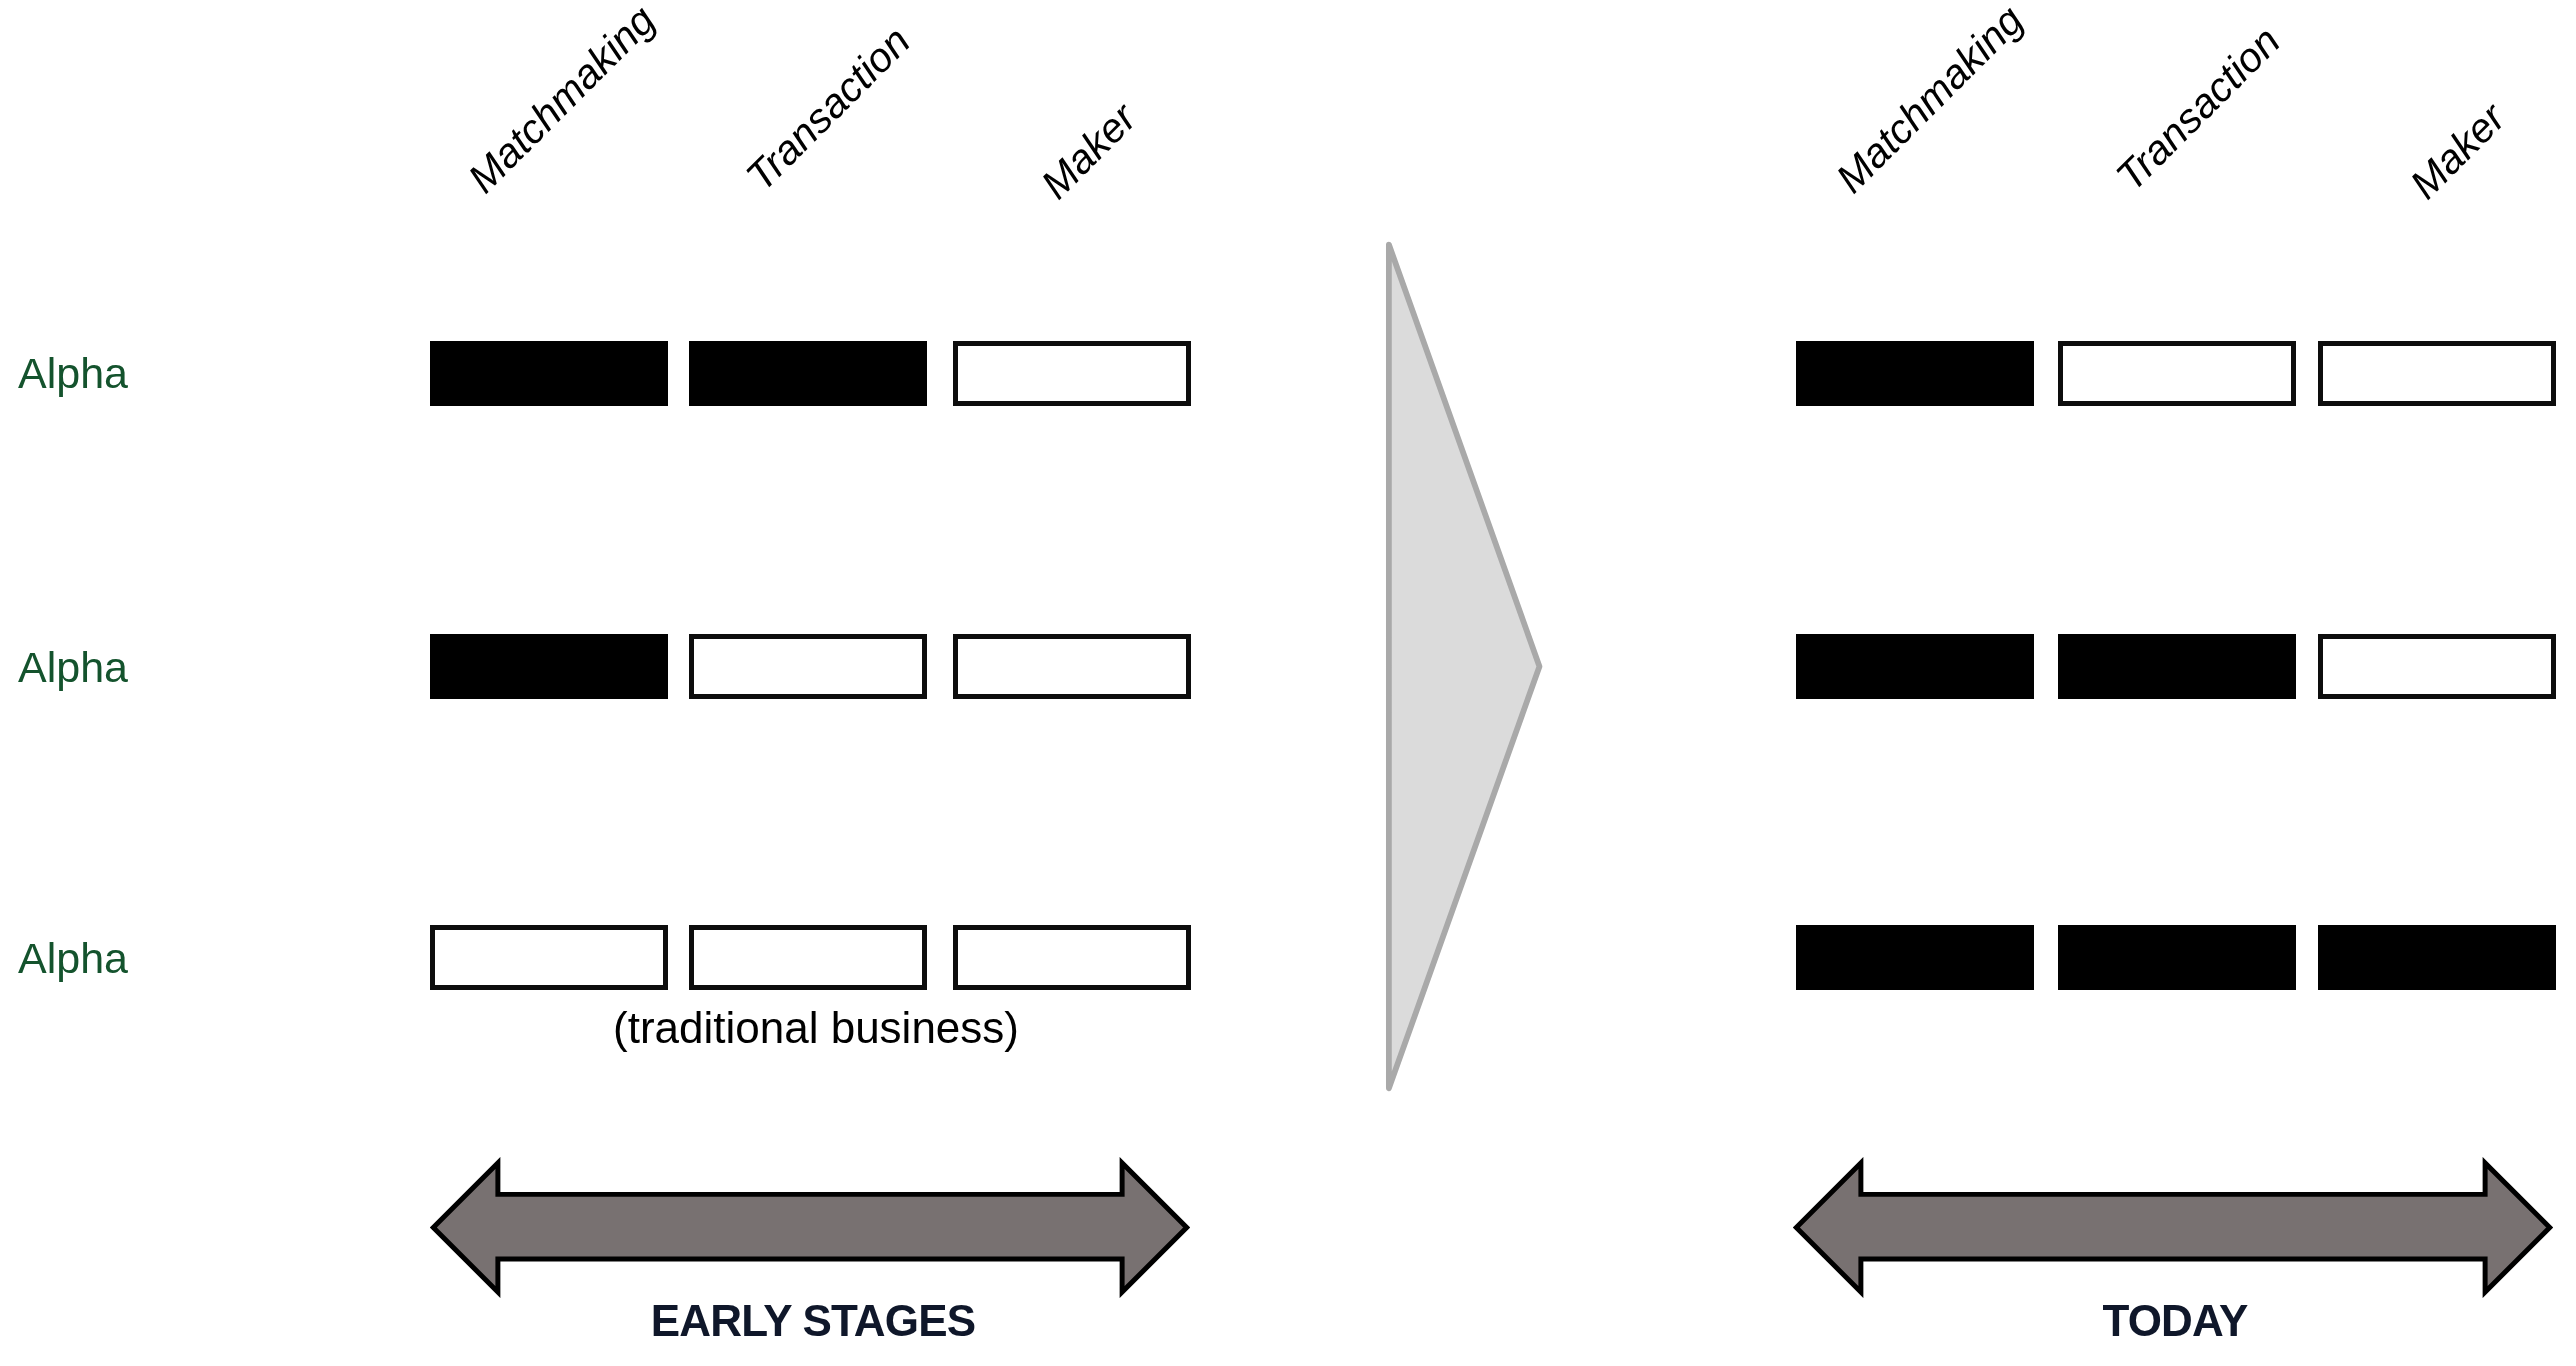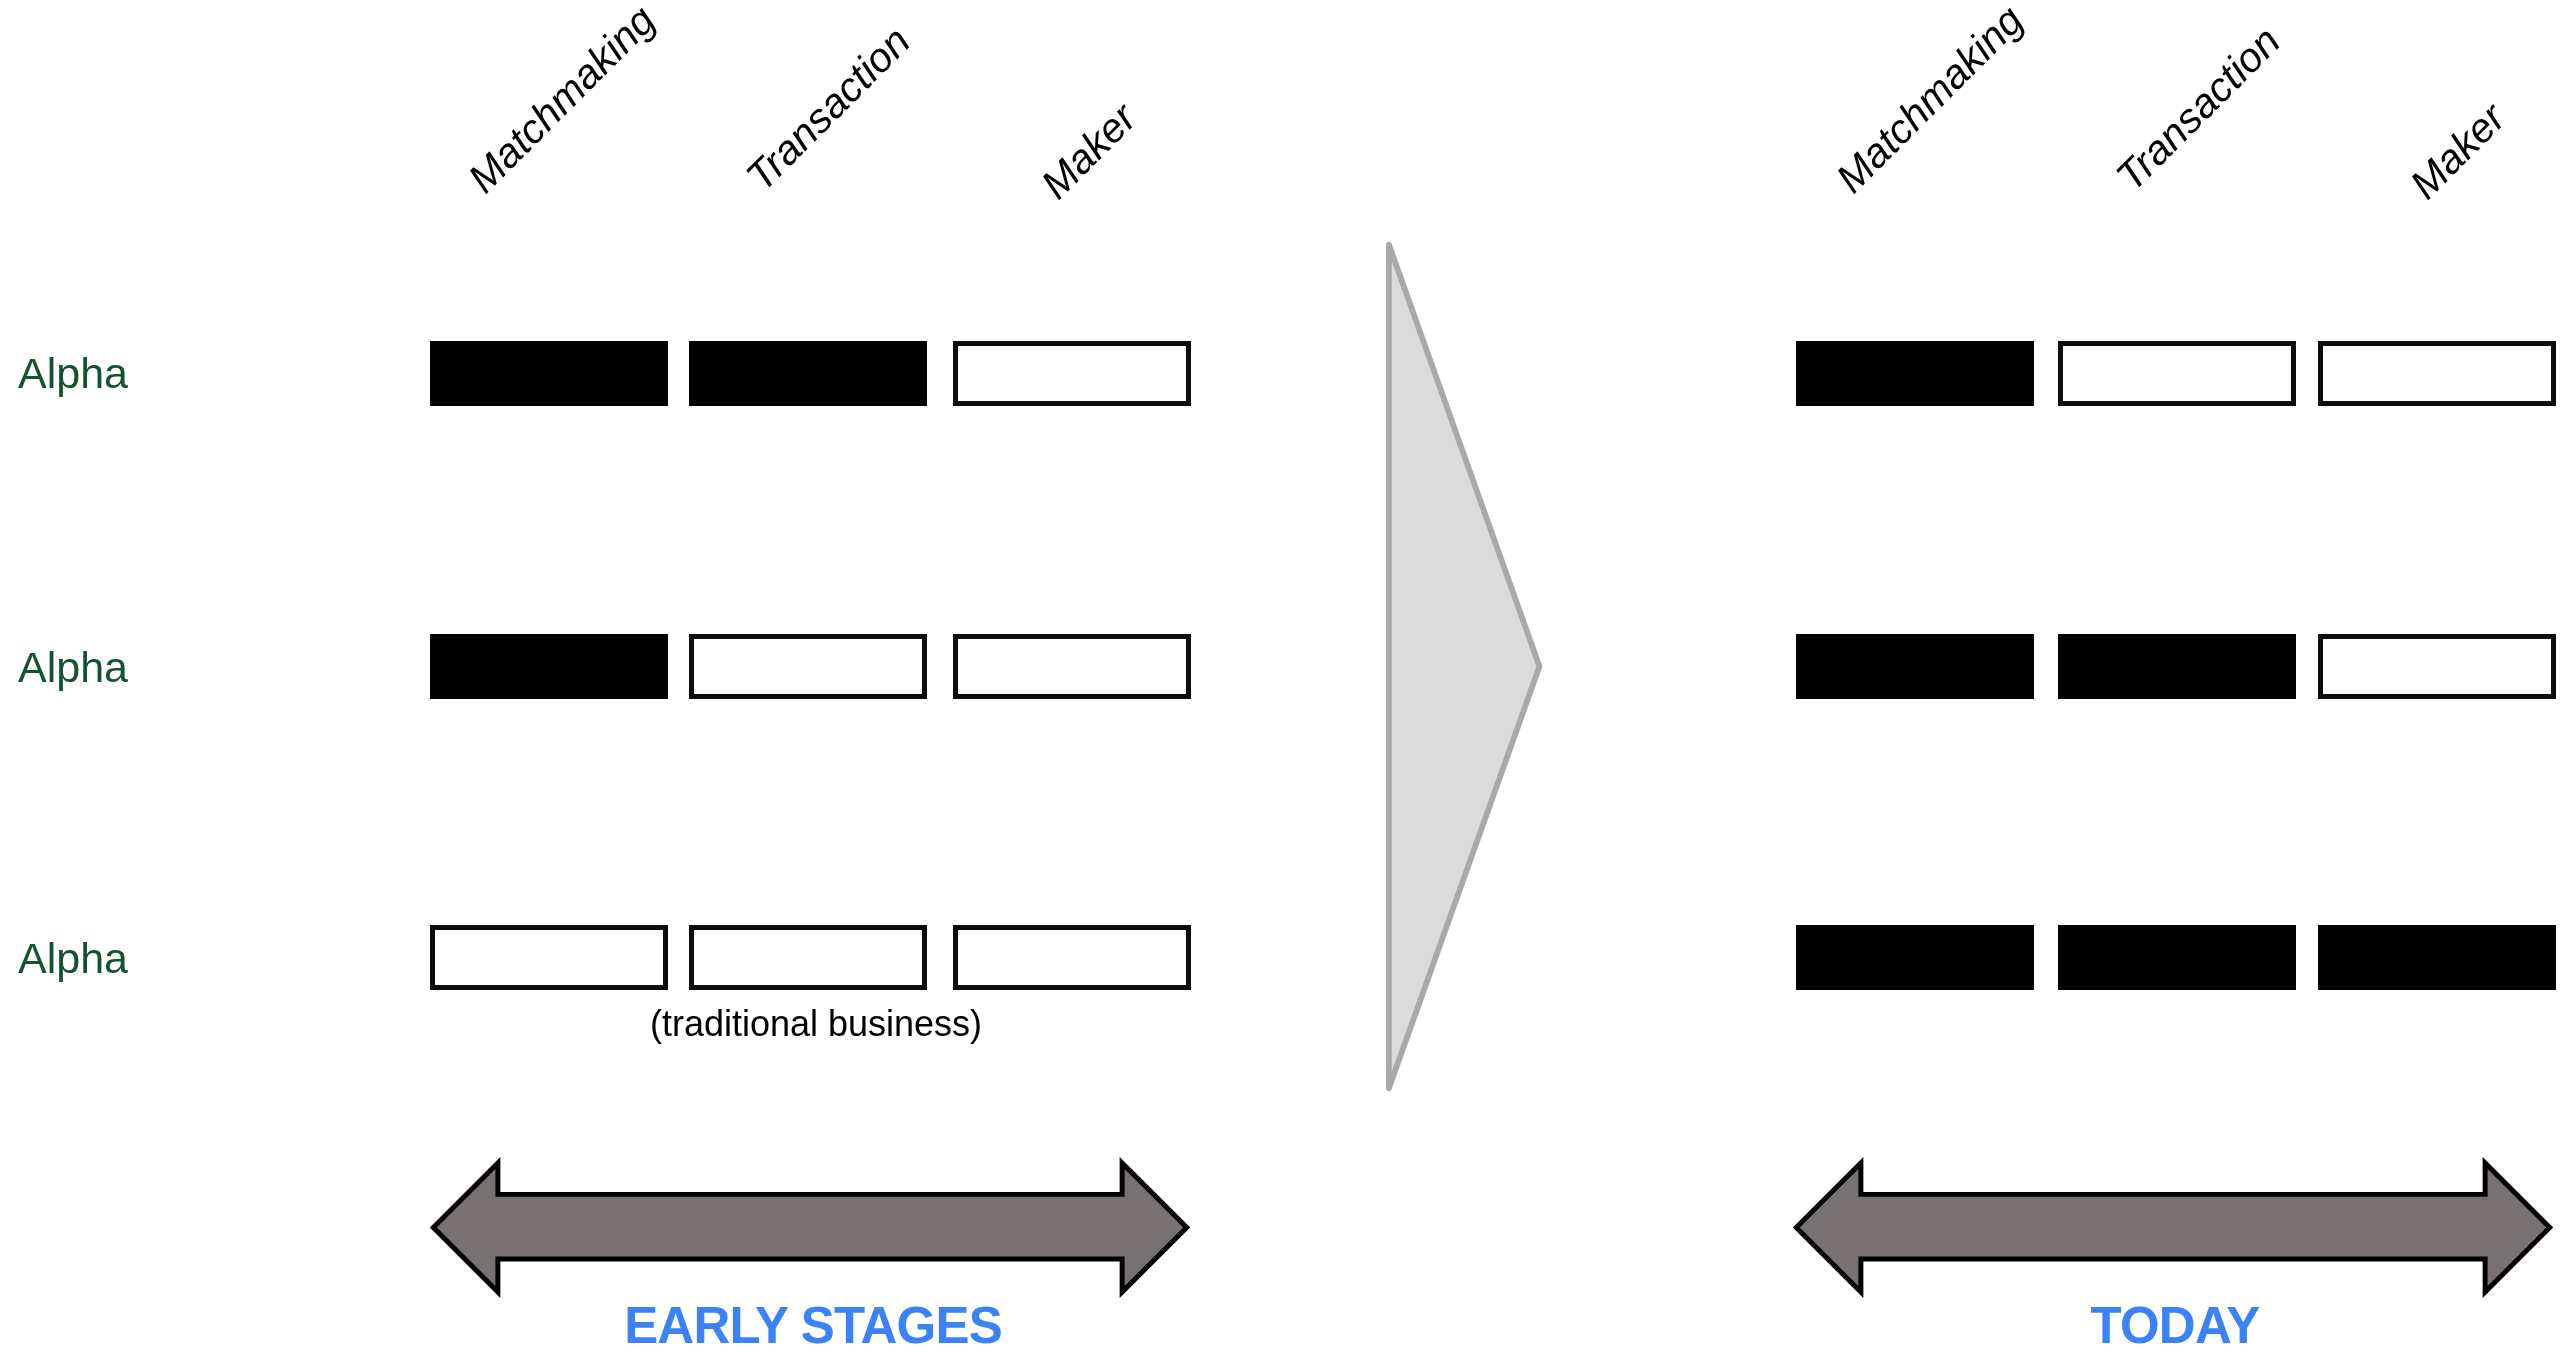--- a/index.html
+++ b/index.html
@@ -36,31 +36,31 @@
     position: absolute;
     width: 238px;
     height: 65px;
     box-sizing: border-box;
     border: 5px solid #0d0d0d;
   }
   .cell.filled { background: #000000; border-color: #000000; }
   .cell.empty  { background: #ffffff; }
   .note {
     position: absolute;
-    font-size: 36px;
+    font-size: 44px;
     color: #000000;
     white-space: nowrap;
     transform: translateX(-50%);
   }
   .axis-label {
     position: absolute;
-    font-size: 51px;
+    font-size: 44px;
     font-weight: 700;
     letter-spacing: -0.8px;
-    color: #3b82f6;
+    color: #0f172a;
     white-space: nowrap;
     transform: translateX(-50%);
   }
   .abs { position: absolute; }
 </style>
 </head>
 <body>
 
 <div id="stage">
 

